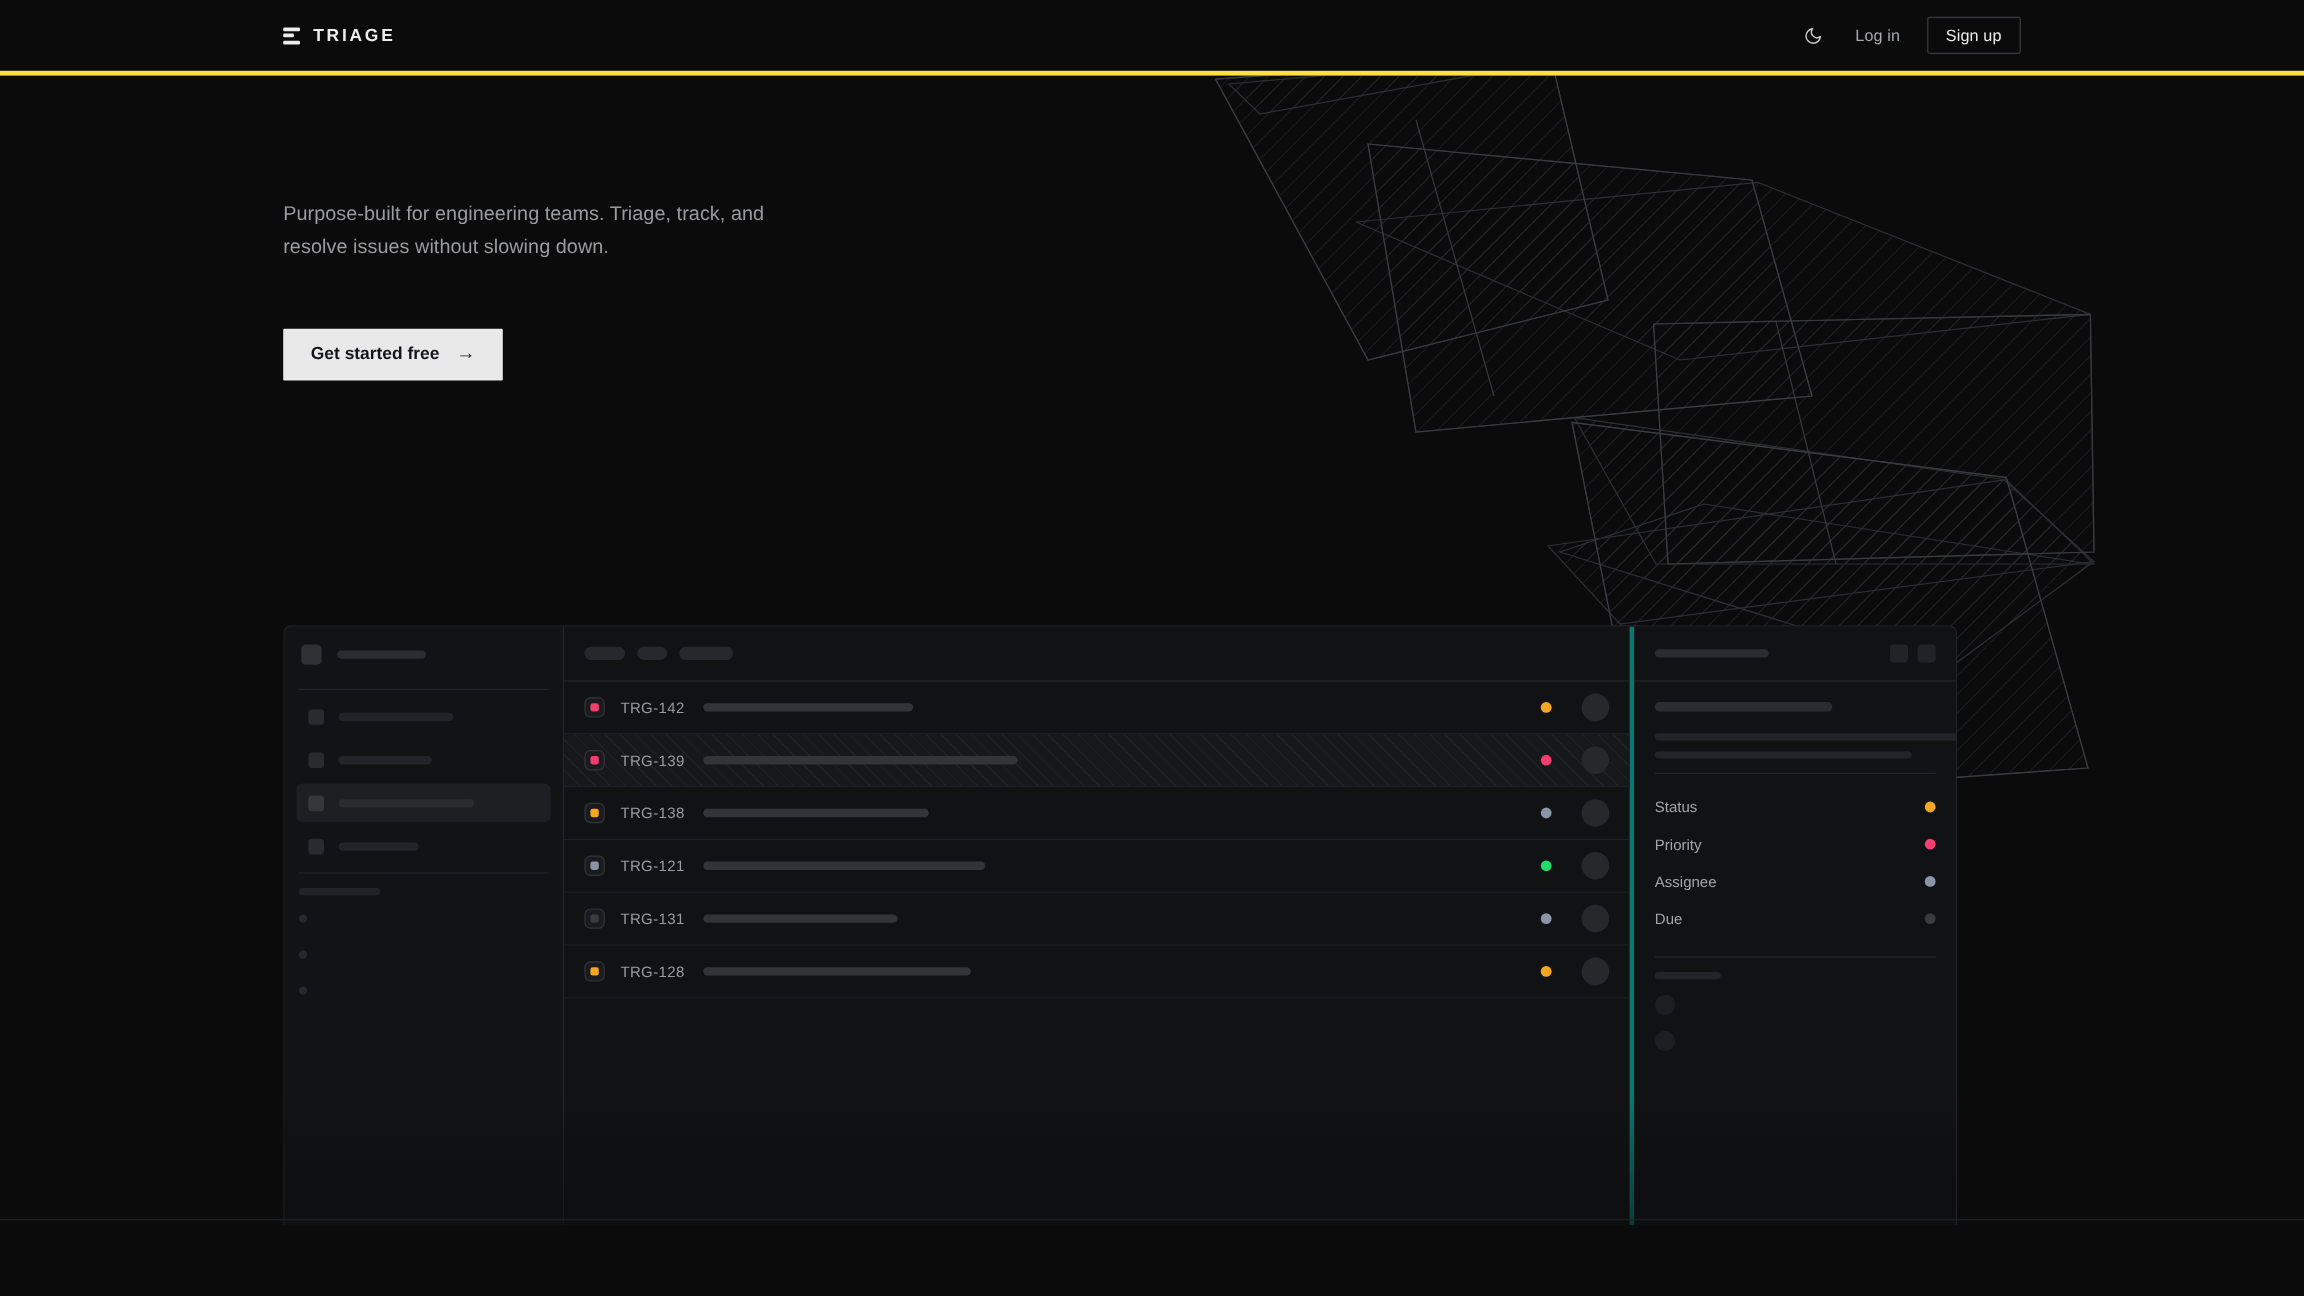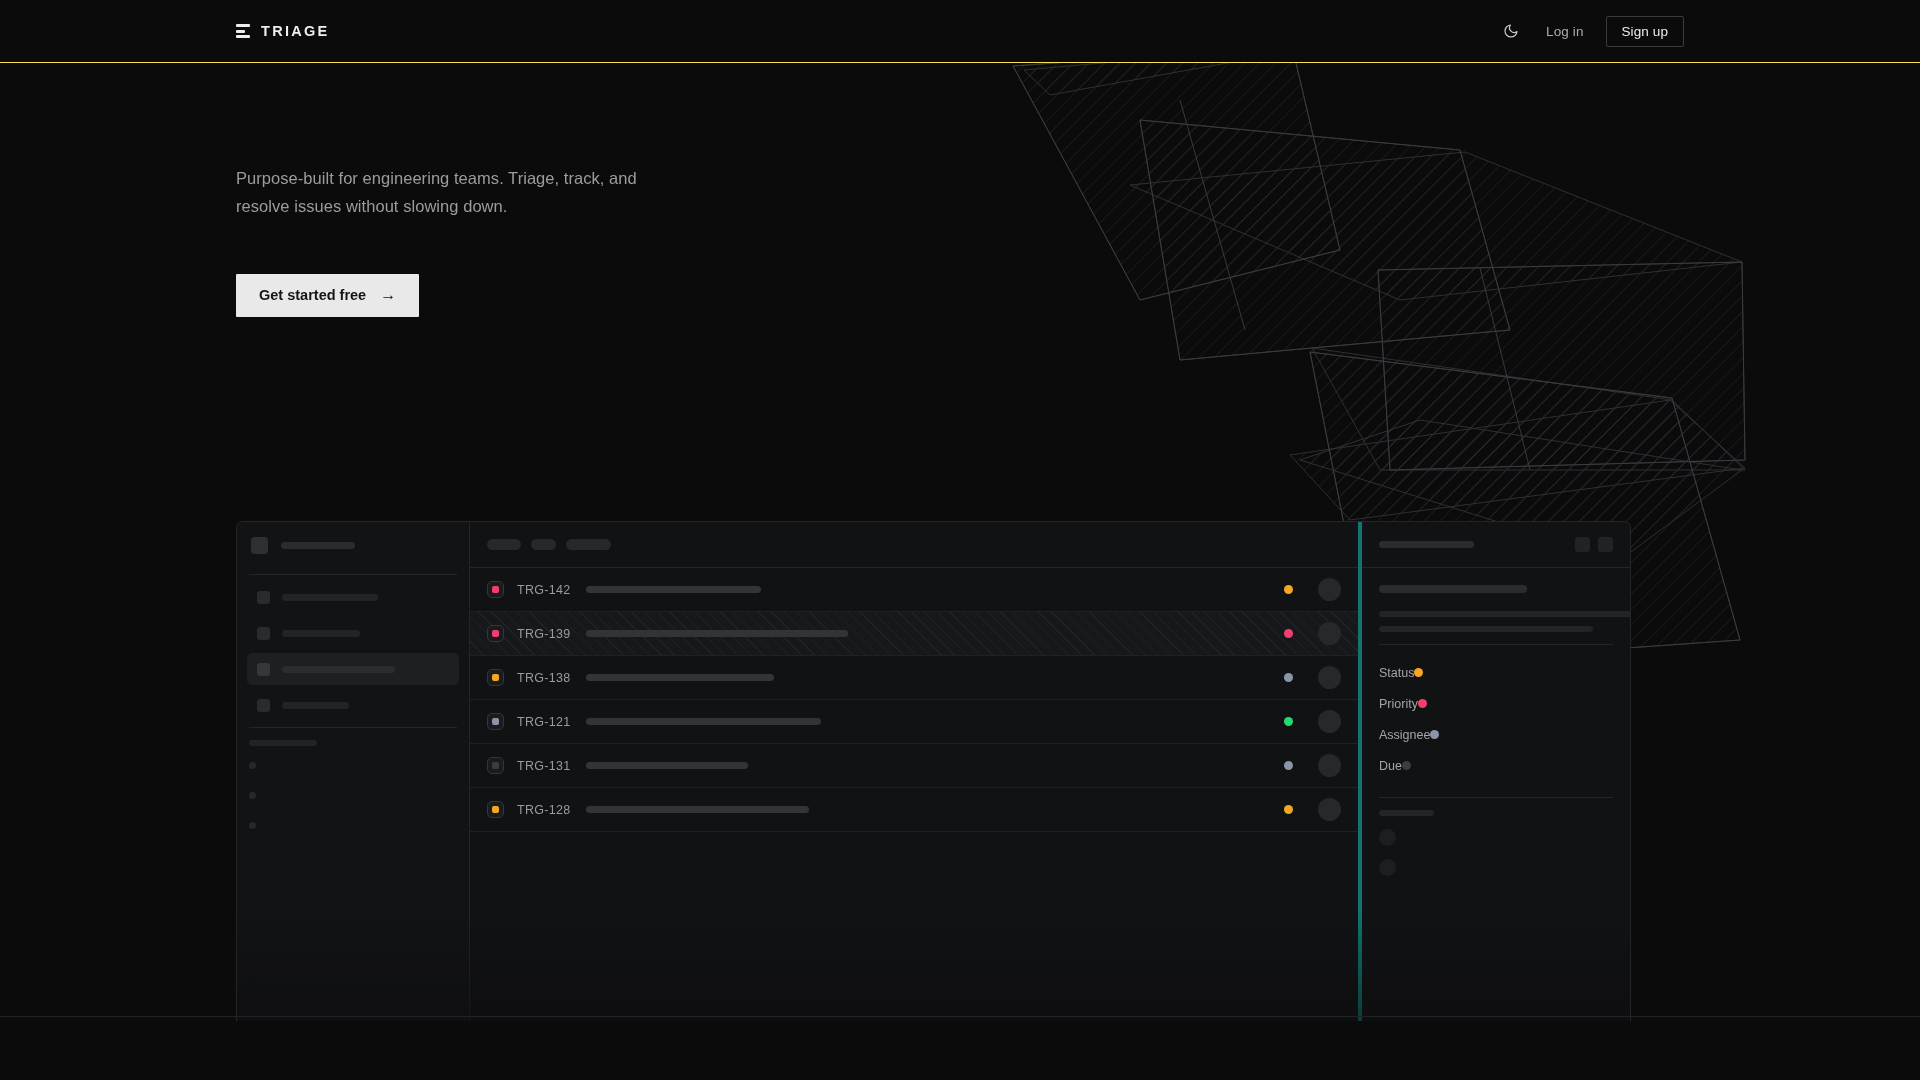--- a/index.html
+++ b/index.html
@@ -8,21 +8,21 @@
     background:#0b0b0c;
     font-family:"Liberation Sans", sans-serif;
     overflow:hidden;
   }
   #root { position:relative; width:1920px; height:1080px; background:#0b0b0c; }
 
   
   .nav {
     position:absolute; top:0; left:0; width:1920px; height:63px;
     display:flex; align-items:center;
-    border-bottom:1px solid #fde047;
+    border-bottom:4px solid #fde047;
     background:#0b0b0c; z-index:30;
   }
   .nav-inner {
     width:1920px; padding:0 236px 0 236px;
     display:flex; align-items:center; justify-content:space-between;
   }
   .brand { display:flex; align-items:center; gap:11px; }
   .brand-mark { display:flex; flex-direction:column; gap:2.5px; width:14px; }
   .brand-mark i { display:block; height:3px; background:#ededed; border-radius:1px; }
   .brand-mark i:nth-child(1){ width:14px; }
@@ -133,21 +133,21 @@
 
   
   .m-detail { width:268px; flex:0 0 268px; background:#111214; }
   .m-det-head {
     height:46px; border-bottom:1px solid #242528; display:flex; align-items:center;
     padding:0 17px; gap:8px;
   }
   .btn-sq { width:15px; height:15px; border-radius:3px; background:#222326; }
   .m-det-body { padding:17px; }
   .meta-row {
-    display:flex; align-items:center; justify-content:flex-start; height:31px;
+    display:flex; align-items:center; justify-content:space-between; height:31px;
   }
   .meta-label { color:#a4a5a8; font-size:12.5px; }
   .meta-dot { width:9px; height:9px; border-radius:50%; }
   .m-det-div { height:1px; background:#242528; margin:12px 0; }
   .comment-av { width:17px; height:17px; border-radius:50%; background:#1d1e21; }
   .cmt-row { height:30px; display:flex; align-items:center; }
 
   .page-div {
     position:absolute; left:0; top:1016px; width:1920px; height:1px;
     background:#222326; z-index:20;

